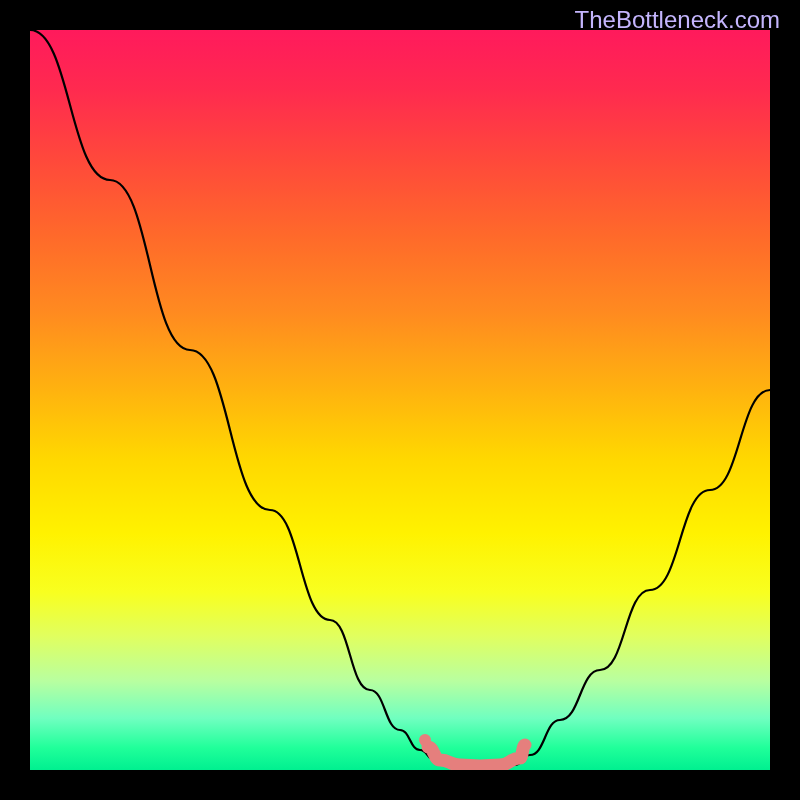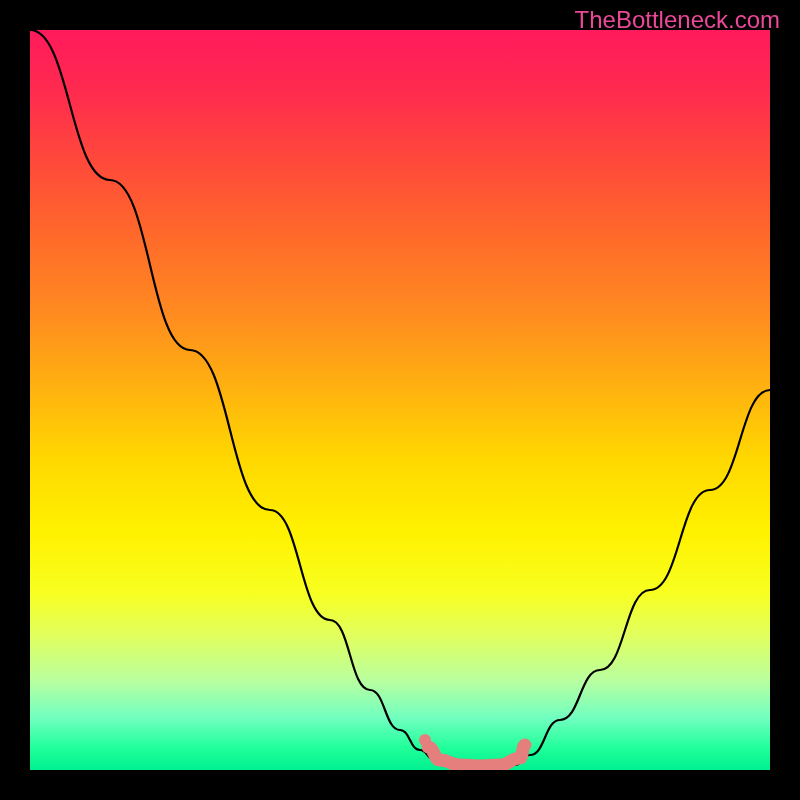--- a/index.html
+++ b/index.html
@@ -8,21 +8,21 @@
     height: 800px;
     background: #000;
     position: relative;
     overflow: hidden;
     font-family: Arial, sans-serif;
   }
   .watermark {
     position: absolute;
     top: 6px;
     right: 20px;
-    color: #ec4899;
+    color: #c4b5fd;
     font-size: 24px;
     font-weight: 500;
     z-index: 10;
   }
   .plot-area {
     position: absolute;
     left: 30px;
     top: 30px;
     width: 740px;
     height: 740px;

